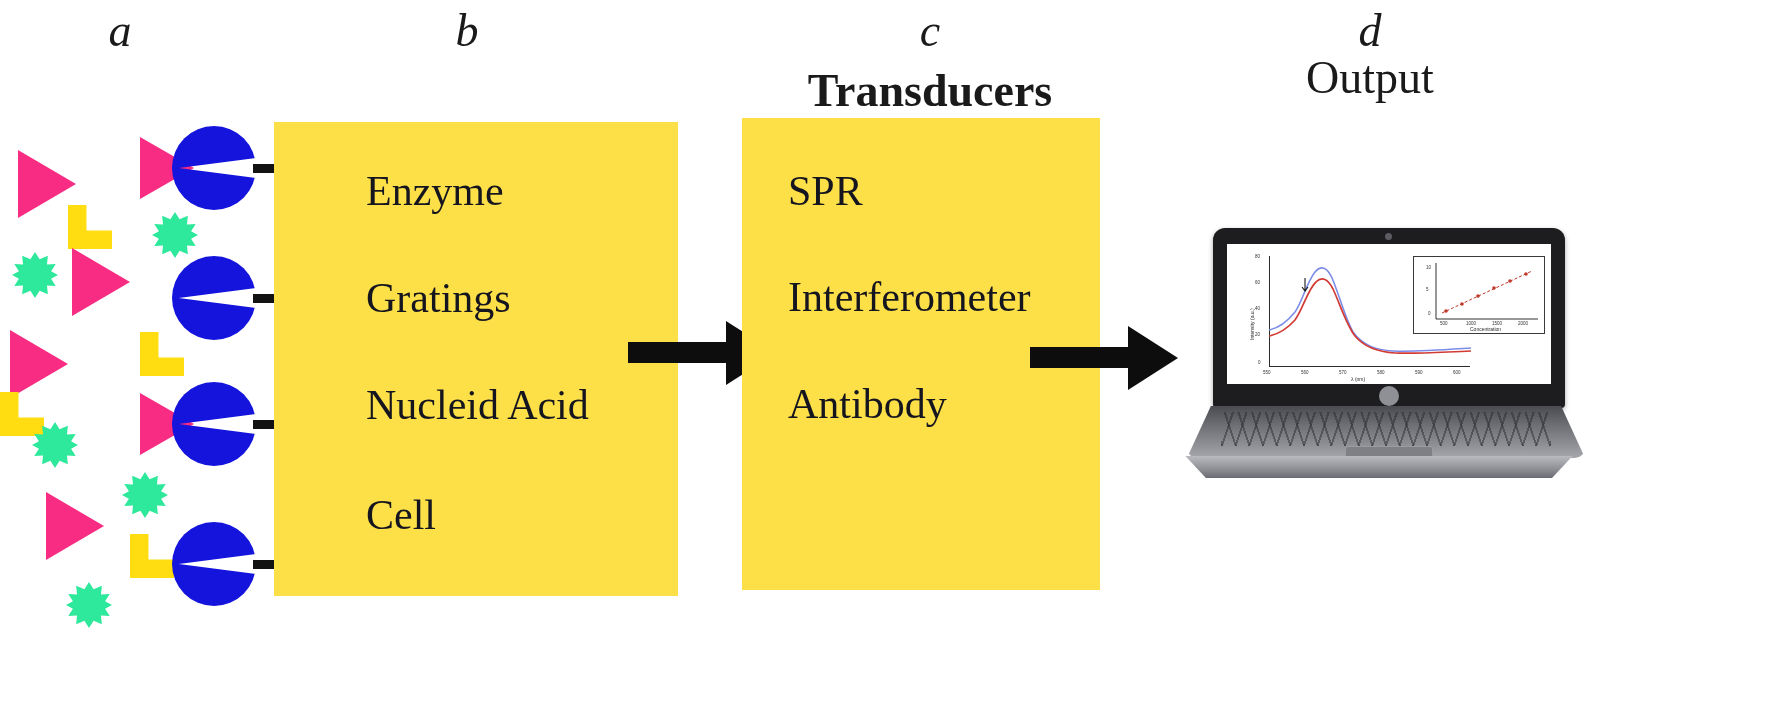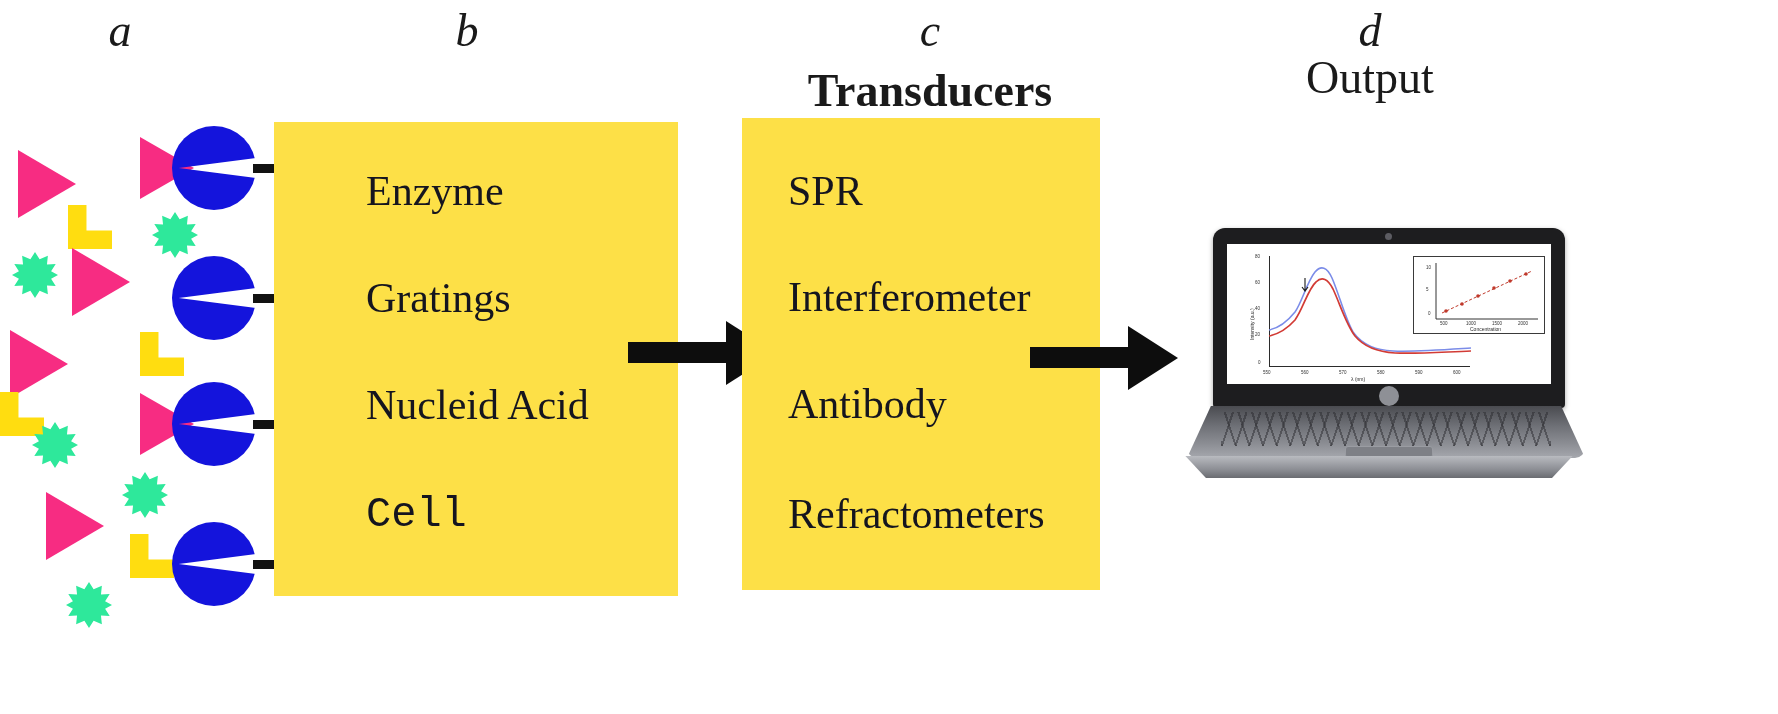--- a/index.html
+++ b/index.html
@@ -243,33 +243,32 @@
     <div class="stem" style="left:253px; top:420px; width:28px;"></div>
 
     <div class="shape receptor notch" style="left:172px; top:522px;"></div>
     <div class="stem" style="left:253px; top:560px; width:28px;"></div>
   </div>
 
   <div class="blue-box" style="left:274px; top:122px; width:404px; height:474px;">
     <div class="box-item" style="left:92px; top:48px;">Enzyme</div>
     <div class="box-item" style="left:92px; top:155px;">Gratings</div>
     <div class="box-item" style="left:92px; top:262px;">Nucleid Acid</div>
-    <div class="box-item" style="left:92px; top:372px;font-family:Liberation Mono, monospace;">Cell</div>
+    <div class="box-item" style="left:92px; top:372px;">Cell</div>
   </div>
 
   <div>
     <div class="arrow-shaft" style="left:628px; top:342px; width:110px;"></div>
     <div class="arrow-head" style="left:726px; top:321px;"></div>
   </div>
 
   <div class="blue-box" style="left:742px; top:118px; width:358px; height:472px;">
     <div class="box-item" style="left:46px; top:52px;">SPR</div>
     <div class="box-item" style="left:46px; top:158px;font-family:Liberation Serif, serif;">Interferometer</div>
     <div class="box-item" style="left:46px; top:265px;">Antibody</div>
-    <div class="box-item" style="left:46px; top:375px;">Refractometers</div>
   </div>
 
   <div>
     <div class="arrow-shaft" style="left:1030px; top:347px; width:110px;"></div>
     <div class="arrow-head" style="left:1128px; top:326px;"></div>
   </div>
 
   <div class="laptop" style="left:1165px; top:228px; width:420px; height:255px;">
 
     <div class="lid" style="left:48px; top:0px; width:352px; height:180px;">

